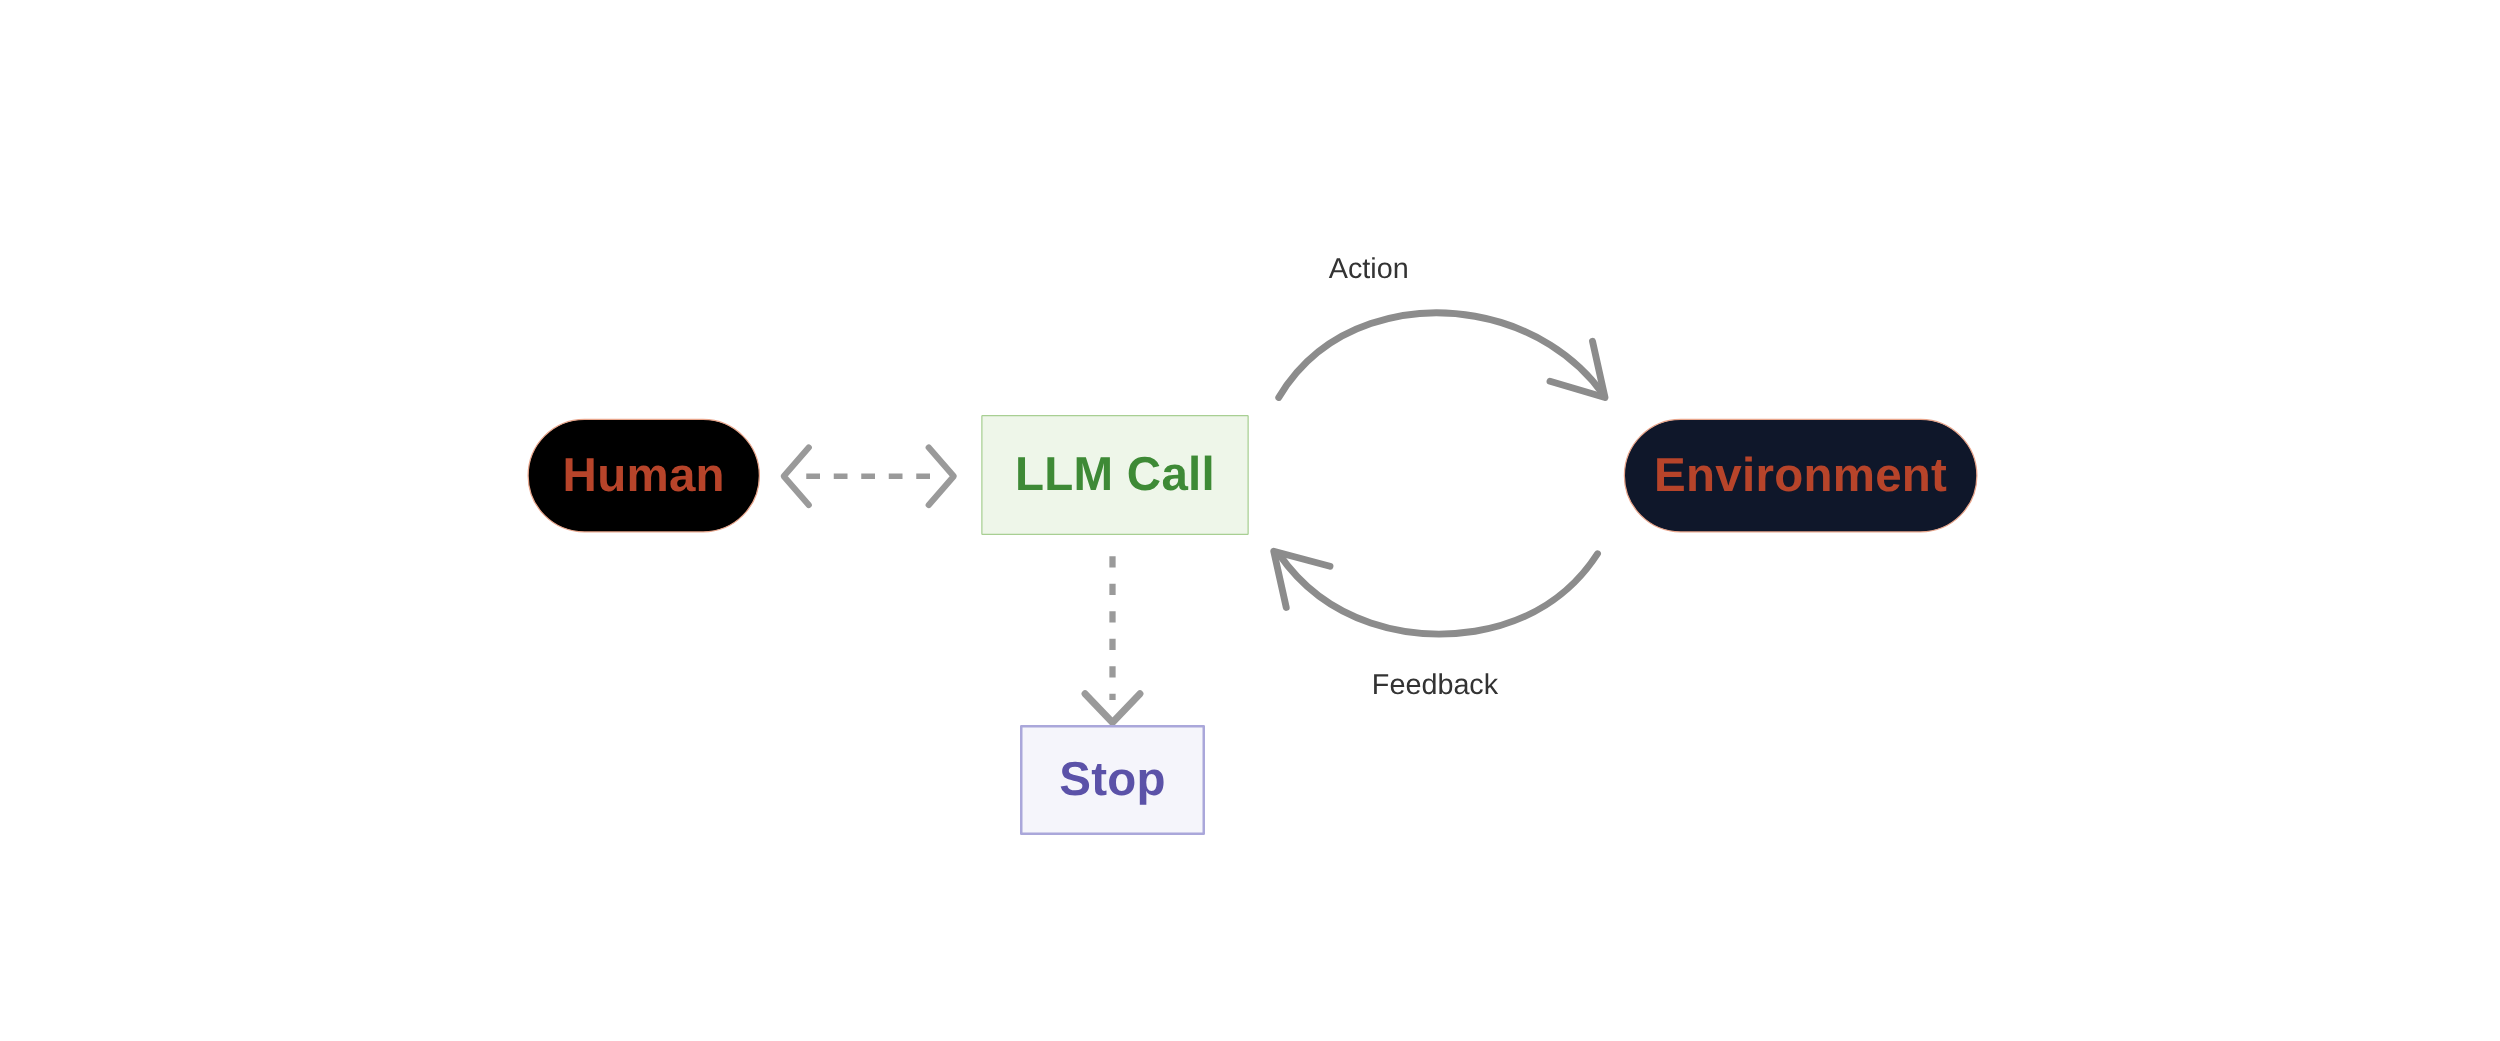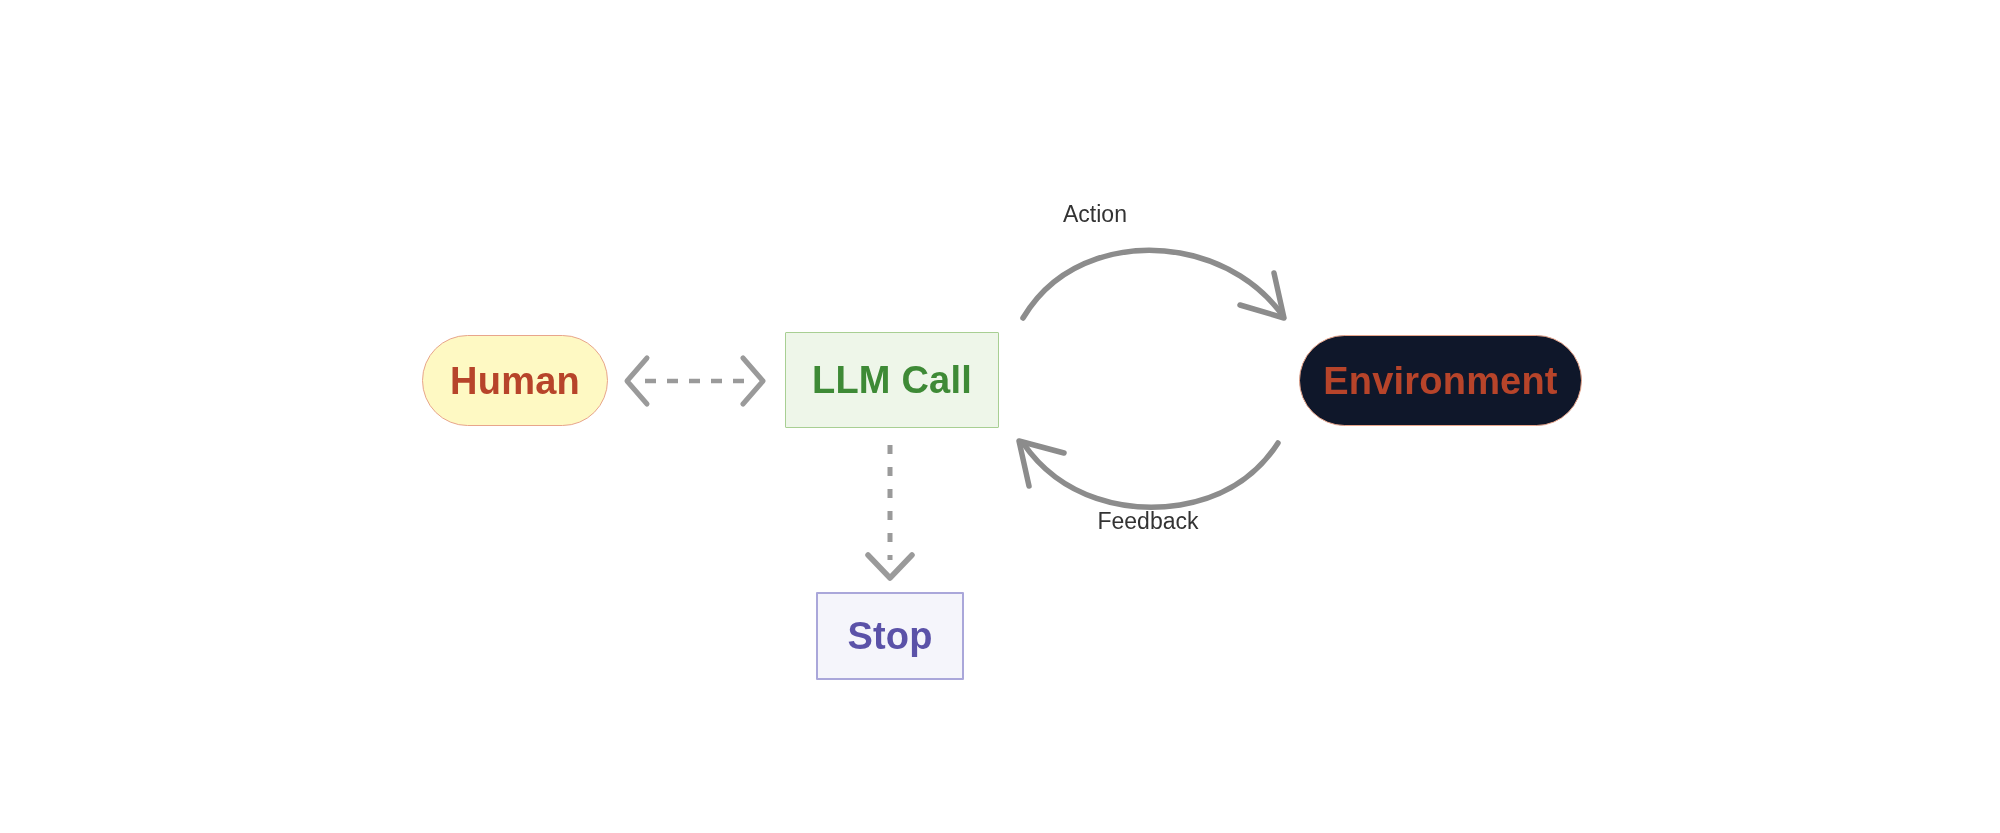--- a/index.html
+++ b/index.html
@@ -48,21 +48,21 @@
     letter-spacing: 0.2px;
     line-height: 1;
   }
 
   
   #node-human {
     left: 422px;
     top: 335px;
     width: 186px;
     height: 91px;
-    background: #fef9c3;
+    background: #000000;
     border: 1.6px solid #e8a58b;
     border-radius: 46px;
   }
   #node-human .node-label {
     font-size: 38px;
     color: #b7442a;
   }
 
   
   #node-llm-call {
@@ -90,21 +90,21 @@
     border-radius: 46px;
   }
   #node-environment .node-label {
     font-size: 38px;
     color: #b7442a;
   }
 
   
   #node-stop {
     left: 816px;
-    top: 592px;
+    top: 580px;
     width: 148px;
     height: 88px;
     background: #f5f5fb;
     border: 2px solid #aaa7da;
     border-radius: 1px;
   }
   #node-stop .node-label {
     font-size: 38px;
     color: #5b52a8;
   }
@@ -118,21 +118,21 @@
     white-space: nowrap;
     line-height: 1;
   }
   #label-action {
     left: 1095px;
     top: 203px;
     transform: translateX(-50%);
   }
   #label-feedback {
     left: 1148px;
-    top: 510px;
+    top: 536px;
     transform: translateX(-50%);
   }
 </style>
 </head>
 <body>
 
 <div id="diagram-canvas">
 
   <svg id="edge-layer" viewBox="0 0 2000 833" width="2000" height="833" xmlns="http://www.w3.org/2000/svg">
 

